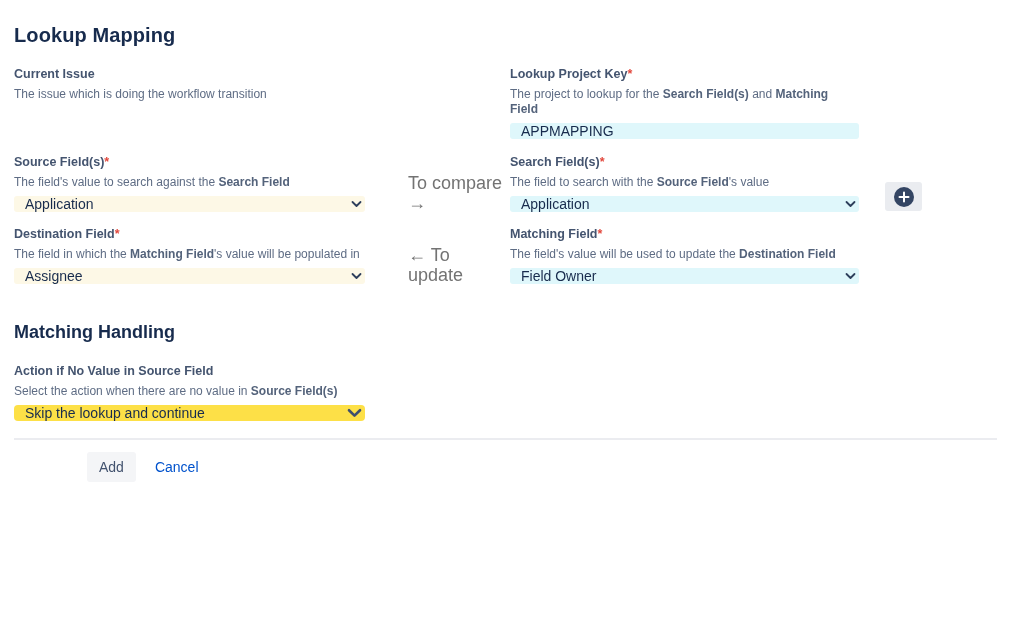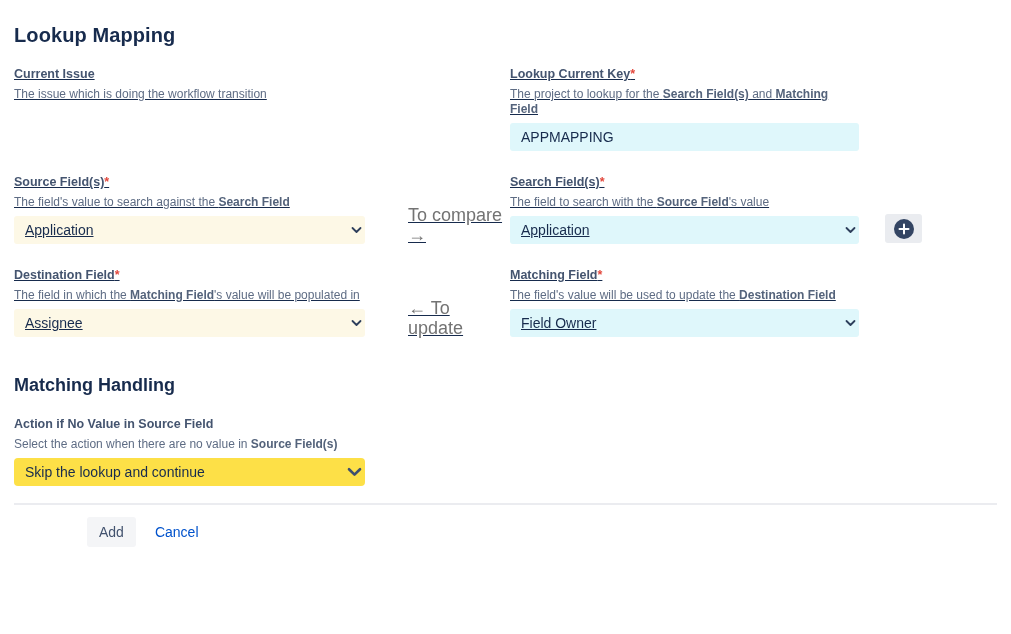--- a/index.html
+++ b/index.html
@@ -18,34 +18,33 @@
     color: #172B4D; margin: 0 0 17px 0; letter-spacing: .1px;
   }
   h2.section-title {
     font-size: 18px; line-height: 24px; font-weight: 700;
     color: #172B4D; margin: 36px 0 18px 0;
   }
 
   .form-grid {
     display: grid;
     grid-template-columns: 351px 145px 349px 86px;
-    row-gap: 22px;
-    text-decoration: underline;
+    row-gap: 13px;
   }
 
   .field-label {
     font-size: 12.5px; line-height: 18px; font-weight: 700; color: #44546F;
   }
   .req { color: #E2483D; font-weight: 700; }
   .field-desc {
     margin-top: 4px; font-size: 12px; line-height: 15px; color: #5E6C84;
   }
   .field-desc b { font-weight: 700; color: #54637B; }
 
-  .ctl { margin-top: 6px; height: 28px; border-radius: 3px; width: 100%; }
+  .ctl { margin-top: 6px; height: 16px; border-radius: 3px; width: 100%; }
 
   input.text-input {
     border: none; outline: none;
     background: #DFF7FB; color: #172B4D;
     font-family: "Liberation Sans", sans-serif;
     font-size: 14px; padding: 0 11px;
   }
 
   .select {
     display: flex; align-items: center; justify-content: space-between;
@@ -104,21 +103,21 @@
   <h1 class="title">Lookup Mapping</h1>
 
   <div class="form-grid">
 
     <div>
       <div class="field-label"><span>Current Issue</span></div>
       <div class="field-desc"><span>The issue which is doing the workflow transition</span></div>
     </div>
     <div></div>
     <div>
-      <div class="field-label"><span>Lookup Current Key</span><span class="req">*</span></div>
+      <div class="field-label"><span>Lookup Project Key</span><span class="req">*</span></div>
       <div class="field-desc"><span>The project to lookup for the </span><b>Search Field(s)</b><span> and </span><b>Matching Field</b></div>
       <input class="ctl text-input" type="text" value="APPMAPPING" style="">
     </div>
     <div></div>
 
     <div>
       <div class="field-label"><span>Source Field(s)</span><span class="req">*</span></div>
       <div class="field-desc"><span>The field's value to search against the </span><b>Search Field</b></div>
       <div class="ctl select yellow">
         <span class="sel-text">Application</span>

